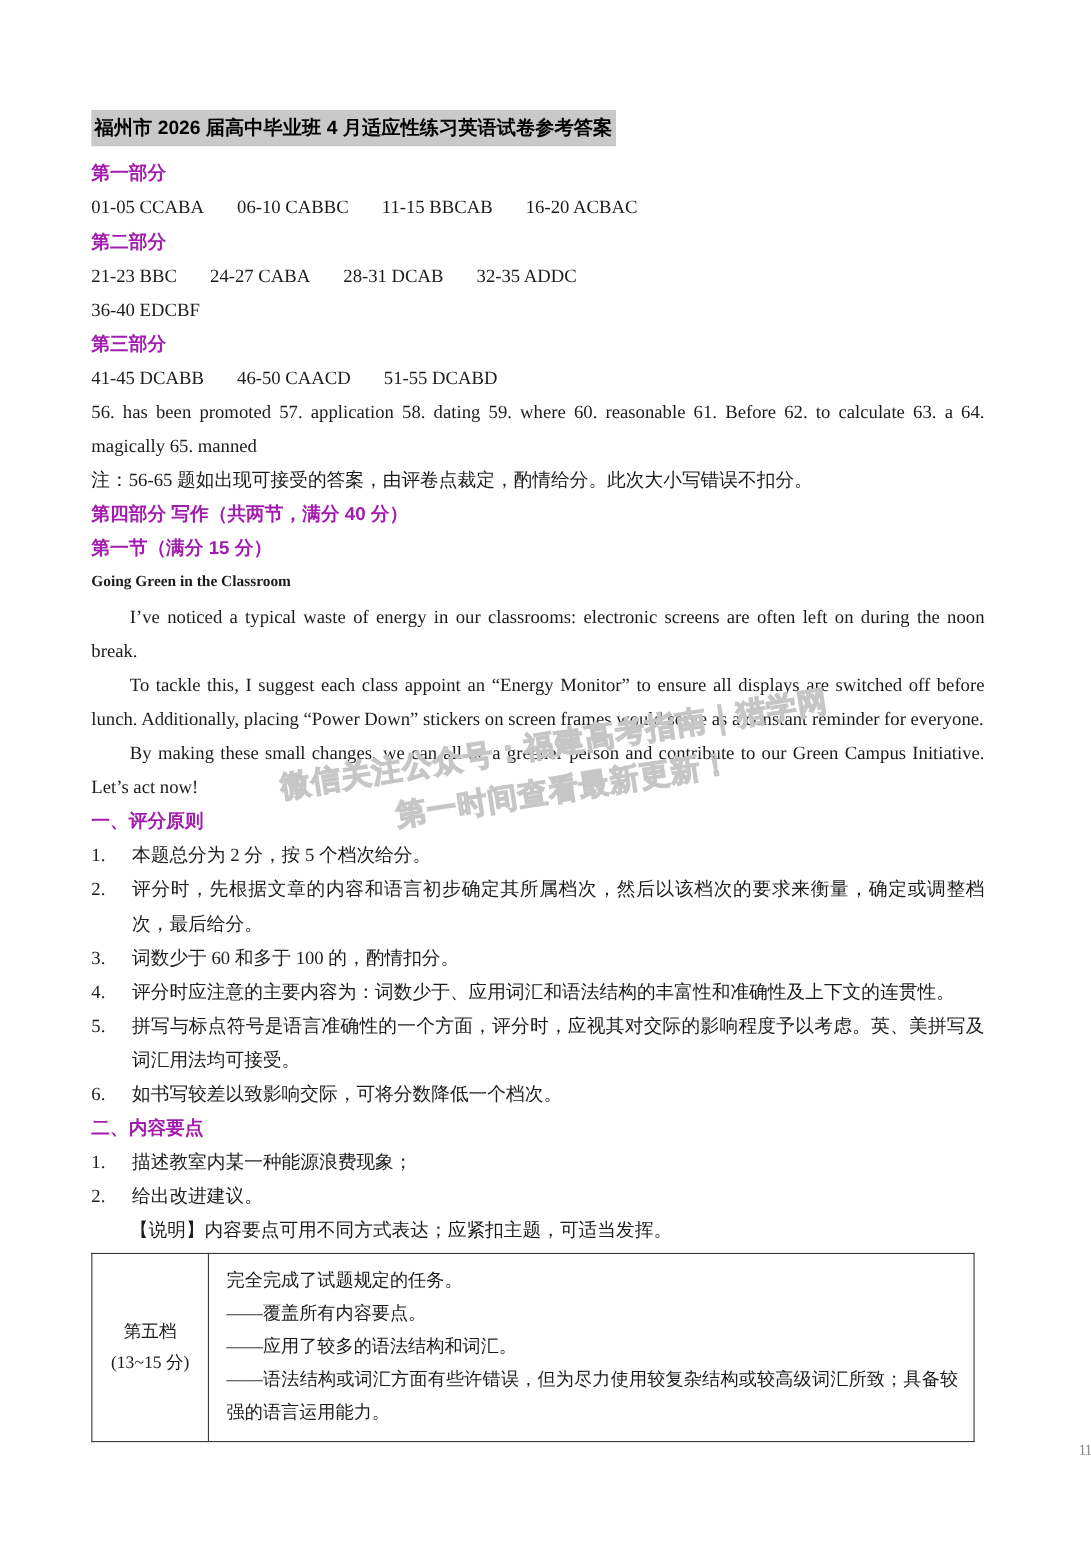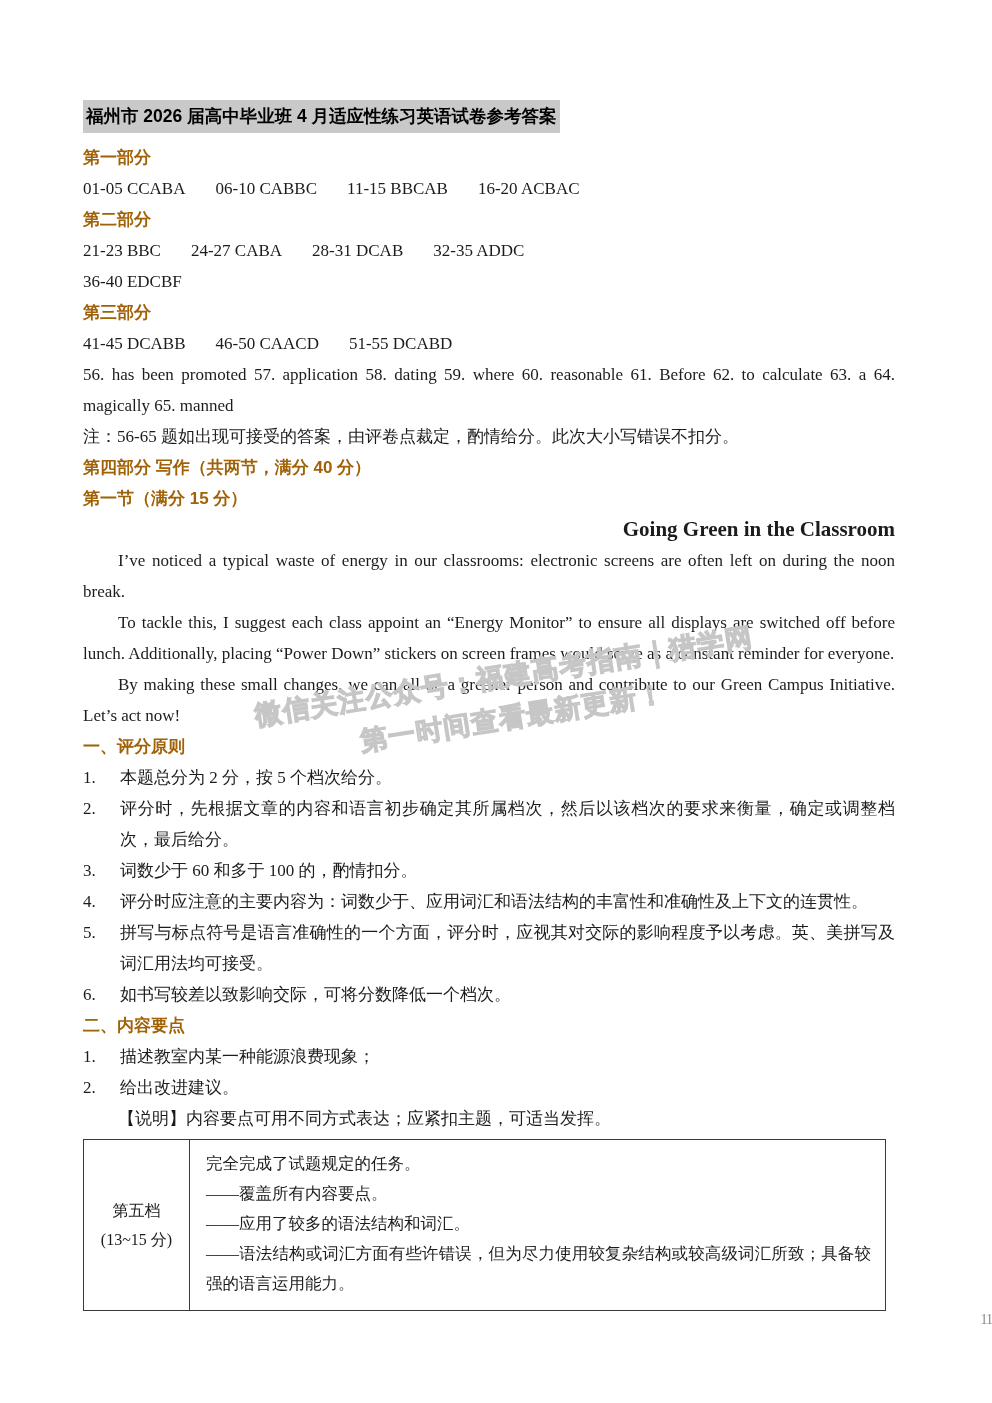--- a/index.html
+++ b/index.html
@@ -20,26 +20,26 @@
   .title-line { line-height:31px; margin-bottom:9px; }
   .doc-title {
     display:inline-block;
     background:#c9c9c9;
     font-family:"Liberation Sans","DejaVu Sans",sans-serif;
     font-weight:700; font-size:17.5px;
     padding:1px 3px; color:#000;
   }
   .h-cn {
     font-family:"Liberation Sans","DejaVu Sans",sans-serif;
-    font-weight:700; font-size:17px; line-height:31px; color:#a16207;
+    font-weight:700; font-size:17px; line-height:31px; color:#a21caf;
   }
   .ans-row { display:flex; gap:30px; }
   .fill { text-align:justify; }
 
-  .essay-title { text-align:right; font-weight:700; font-size:21px; line-height:31px;font-family:Liberation Serif, serif; }
+  .essay-title { text-align:left; font-weight:700; font-size:14px; line-height:31px;font-family:Liberation Serif, serif; }
   .para { text-align:justify; text-indent:35px; line-height:31px; font-size:17px; }
 
   .li { display:flex; line-height:31px; font-size:17px; }
   .li .num { flex:none; width:37px; }
   .li .body { flex:1; text-align:justify; }
 
   .note-indent { padding-left:35px; }
 
   .grade-table {
     border-collapse:collapse;

